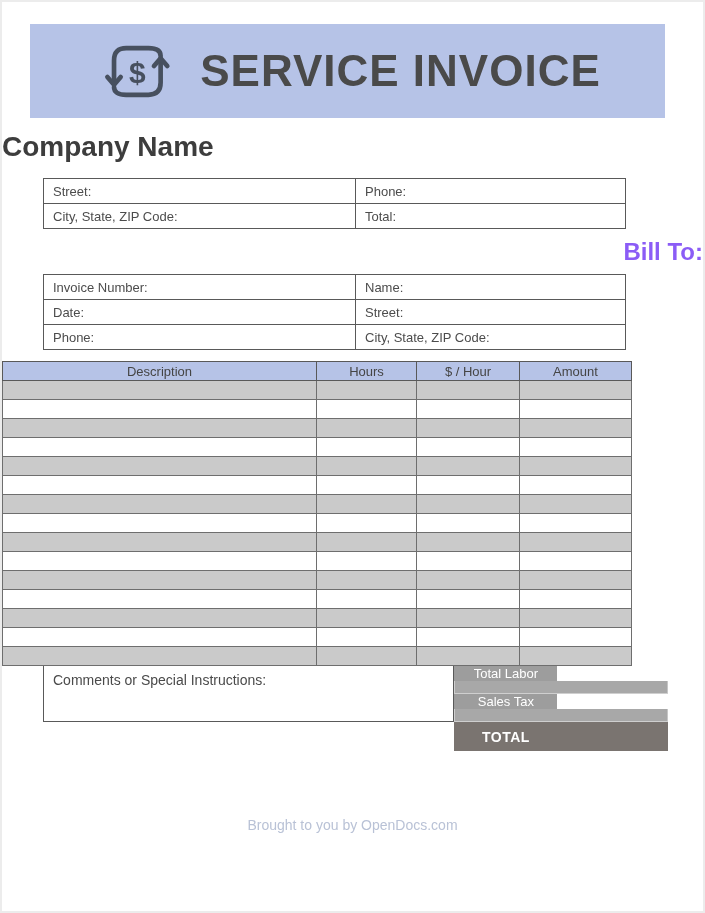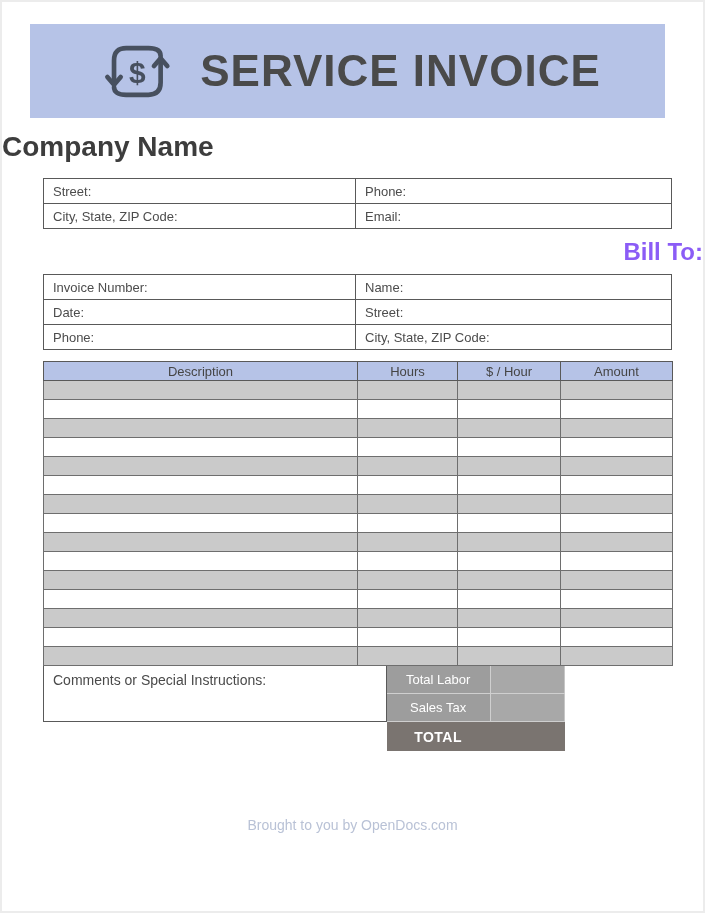--- a/index.html
+++ b/index.html
@@ -25,54 +25,54 @@
     display:flex;align-items:center;justify-content:center;gap:26px;
   }
   .banner svg{display:block;}
   .banner-title{
     font-size:44px;font-weight:700;color:#4a4a4a;letter-spacing:1px;line-height:1;
   }
   .page-heading{
     margin-top:13px;font-size:28px;font-weight:700;color:#3d3d3d;
   }
   table.info{
-    border-collapse:collapse;table-layout:fixed;width:629px;
+    border-collapse:collapse;table-layout:fixed;width:583px;
     margin-left:41px;margin-top:15px;
   }
   table.info.bill{margin-top:8px;border-radius:20px;}
   table.info td{
     border:1px solid var(--grid-dark);height:25px;font-size:13px;color:#4c4c4c;
     padding-left:9px;vertical-align:middle;background:#fff;
   }
   .section-heading{
     margin-top:9px;text-align:right;font-size:24px;font-weight:700;color:#8b5cf6;
   }
   table.items{
     border-collapse:collapse;table-layout:fixed;width:629px;
-    margin-left:41px;margin-top:11px;
+    margin-top:11px;
   }
   table.items th{
     background:var(--banner-bg);border:1px solid var(--grid-dark);
     height:19px;font-size:13px;font-weight:400;color:#454545;text-align:center;
   }
   table.items td{border:1px solid var(--grid-mid);height:19px;}
   tr.row-gray td{background:var(--row-alt);}
   tr.row-white td{background:#ffffff;}
-  .summary{display:flex;width:522px;margin-left:41px;}
+  .summary{display:flex;width:625px;margin-left:41px;}
   .summary-left{width:414px;}
   .comments-cell{
     height:56px;border:1px solid var(--grid-dark);border-top:none;
     font-size:14px;color:#4a4a4a;padding:6px 0 0 9px;background:#fff;
   }
   .payment-cell{
     height:29px;border:1px solid var(--grid-dark);border-top:none;
     font-size:14px;color:#4a4a4a;padding-left:9px;display:flex;align-items:center;background:#fff;
   }
   .summary-right{width:215px;}
-  .sum-row{display:flex;height:28px;border-bottom:1px solid #cfcfcf;}
+  .sum-row{display:flex;height:28px;border-bottom:1px solid #cfcfcf;flex-direction:column;}
   .sum-label{
     width:103px;background:var(--sum-label);color:#fff;font-size:13px;
     display:flex;align-items:center;justify-content:center;
   }
   .sum-value{
     flex:1;background:var(--sum-value);
     border-left:1px solid #cfcfcf;border-right:1px solid #c6c6c6;
   }
   .total-bar{height:29px;background:var(--total-bar);display:flex;align-items:center;}
   .total-label{width:103px;text-align:center;color:#ffffff;font-weight:700;font-size:14px;letter-spacing:0.5px;}
@@ -102,21 +102,21 @@
         <col style="width:312px">
         <col>
       </colgroup>
     <tbody>
       <tr>
         <td>Street:</td>
         <td>Phone:</td>
       </tr>
       <tr>
         <td>City, State, ZIP Code:</td>
-        <td>Email:</td>
+        <td>Total:</td>
       </tr>
     </tbody>
   </table>
 
   <div class="section-heading">Bill To:</div>
 
   <table class="info bill">
     <colgroup>
         <col style="width:312px">
         <col>

